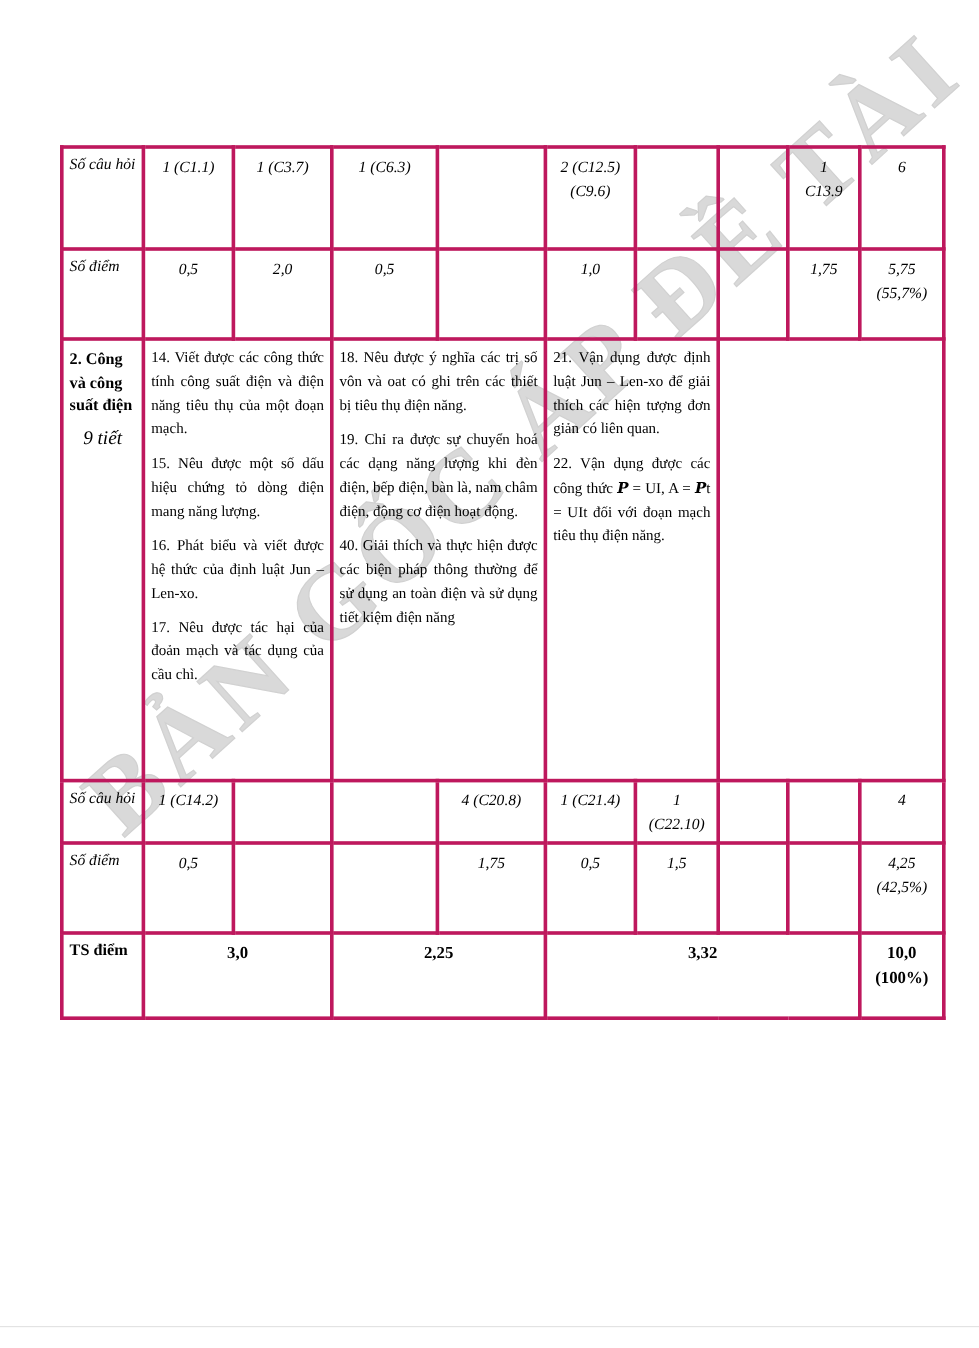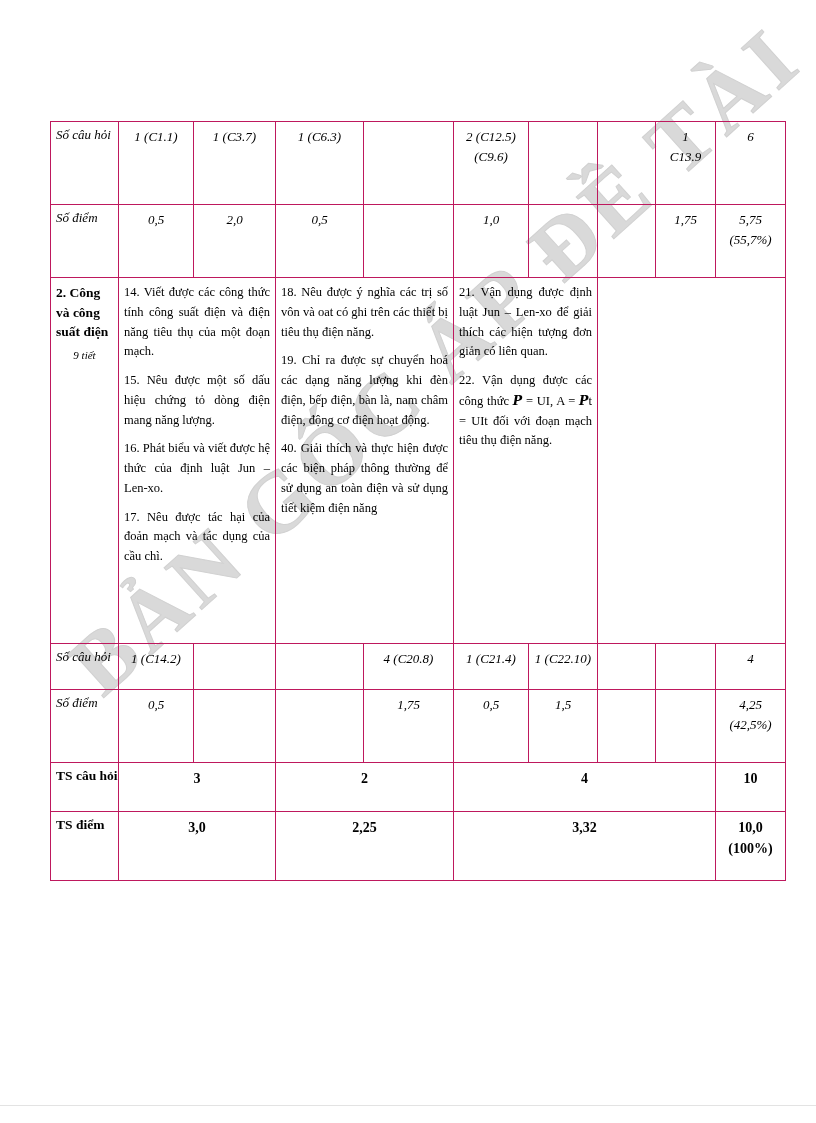--- a/index.html
+++ b/index.html
@@ -51,21 +51,21 @@
     position: absolute;
     left: 50px;
     top: 121px;
     width: 735px;
     border-collapse: collapse;
     table-layout: fixed;
     z-index: 10;
     background: transparent;
   }
   #matrix-table td {
-    border: 1px solid #be185d;
+    border: 3px solid #be185d;
     vertical-align: top;
     padding: 5px 5px;
     background: transparent;
   }
 
   
   col.c0 { width: 68px; }
   col.c1 { width: 75px; }
   col.c2 { width: 82px; }
   col.c3 { width: 88px; }
@@ -111,21 +111,21 @@
     font-size: 13.5px;
     line-height: 1.45;
     text-align: left;
     padding-top: 7px;
     margin-top: 28px;
   }
   .topic-cell .hours {
     display: block;
     font-weight: normal;
     font-style: italic;
-    font-size: 11px;
+    font-size: 16px;
     text-align: center;
     margin-top: 6px;
   }
   .content-cell {
     font-size: 12.5px;
     line-height: 1.58;
     text-align: justify;
     text-justify: inter-word;
     padding-top: 7px;
   }
@@ -261,27 +261,20 @@
         <td class="numcell">0,5</td>
         <td class="numcell">1,5</td>
         <td class="numcell"></td>
         <td class="numcell"></td>
         <td class="numcell">
           <div>4,25</div>
           <div>(42,5%)</div>
         </td>
       </tr>
 
-      <tr class="r-ts">
-        <td class="rowlabel-bold">TS câu hỏi</td>
-        <td class="numcell-bold" colspan="2">3</td>
-        <td class="numcell-bold" colspan="2">2</td>
-        <td class="numcell-bold" colspan="4">4</td>
-        <td class="numcell-bold">10</td>
-      </tr>
 
       <tr class="r-tsd">
         <td class="rowlabel-bold">TS điểm</td>
         <td class="numcell-bold" colspan="2">3,0</td>
         <td class="numcell-bold" colspan="2">2,25</td>
         <td class="numcell-bold" colspan="4">3,32</td>
         <td class="numcell-bold">
           <div>10,0</div>
           <div>(100%)</div>
         </td>

